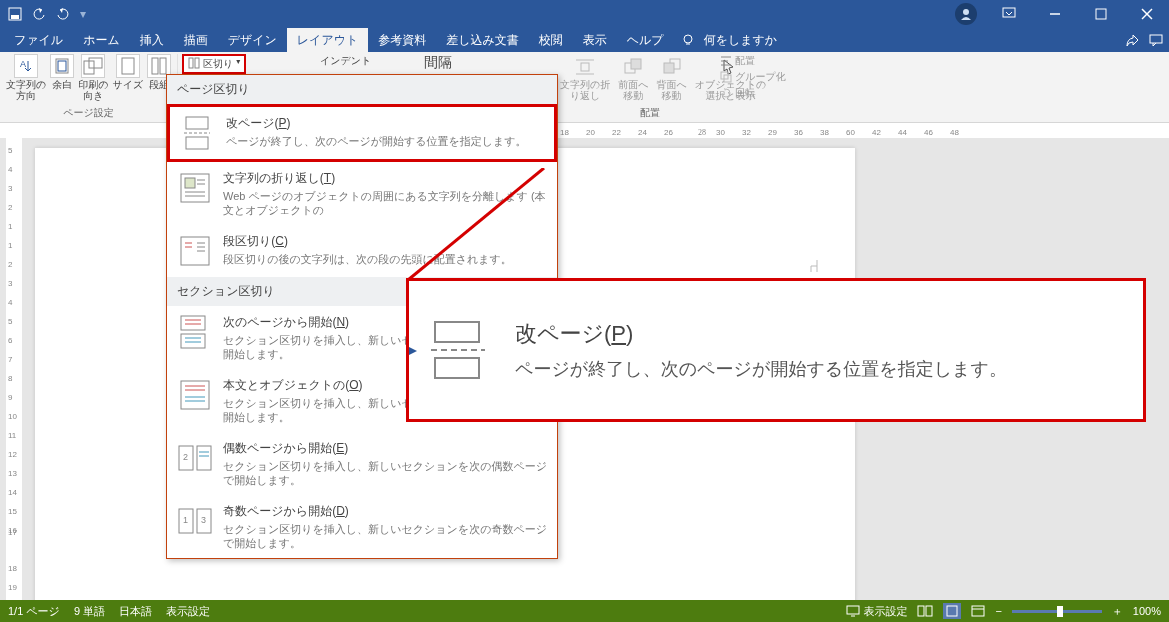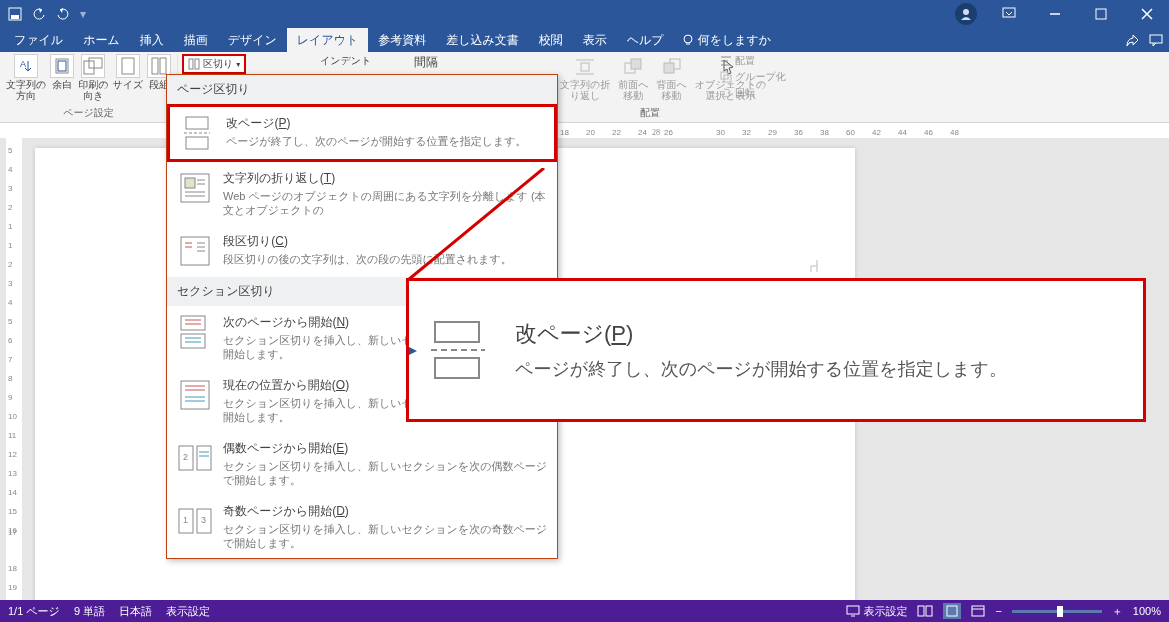--- a/index.html
+++ b/index.html
@@ -5,44 +5,44 @@
   html,body{margin:0;padding:0;width:1169px;height:622px;font-family:"Yu Gothic UI","Meiryo",sans-serif;font-size:12px;background:#fff;overflow:hidden;}
   .titlebar{height:28px;background:#2b579a;color:#fff;display:flex;align-items:center;position:relative;}
   .qat{display:flex;align-items:center;gap:10px;padding:0 8px;}
   .title-c{position:absolute;left:50%;transform:translateX(-50%);font-size:12px;margin-top:47px;}
   .winbtns{position:absolute;right:0;display:flex;align-items:center;gap:2px;}
   .winbtn{width:44px;height:28px;display:flex;align-items:center;justify-content:center;}
   .avatar{width:22px;height:22px;border-radius:50%;background:#1c3e6e;display:flex;align-items:center;justify-content:center;margin-right:8px;}
   .tabs{height:24px;background:#2b579a;color:#fff;display:flex;align-items:stretch;padding-left:4px;position:relative;}
   .tab{padding:0 10px;display:flex;align-items:center;font-size:12px;}
   .tab.active{background:#f3f3f3;color:#2b579a;}
-  .tabs .tell{display:flex;align-items:center;gap:4px;padding-left:8px;}
+  .tabs .tell{display:flex;align-items:center;gap:10px;padding-left:8px;}
   .tabs .right{position:absolute;right:6px;top:0;bottom:0;display:flex;align-items:center;gap:10px;}
   .ribbon{height:68px;background:#f3f3f3;border-bottom:1px solid #d6d6d6;display:flex;align-items:flex-start;padding-top:2px;position:relative;}
   .rgroup{display:flex;flex-direction:column;align-items:center;height:100%;border-right:1px solid #e1e1e1;padding:0 6px;}
   .rbtns{display:flex;gap:4px;align-items:flex-start;}
   .rbtn{display:flex;flex-direction:column;align-items:center;gap:1px;font-size:10px;line-height:11px;color:#444;text-align:center;}
   .rbtn .ico{width:22px;height:22px;background:#fff;border:1px solid #d0d0d0;display:flex;align-items:center;justify-content:center;}
   .grouplabel{font-size:10px;color:#666;margin-top:auto;margin-bottom:2px;}
-  .breaks-btn{position:absolute;left:182px;top:2px;border:2px solid #d40000;background:#fff;display:flex;align-items:center;padding:1px 4px;font-size:10px;color:#444;gap:3px;}
+  .breaks-btn{position:absolute;left:182px;top:2px;border:2px solid #d40000;background:#fff;display:flex;align-items:flex-start;padding:1px 4px;font-size:10px;color:#444;gap:3px;}
   .indent-area{position:absolute;left:320px;top:2px;font-size:10px;color:#444;}
-  .spacing-area{position:absolute;left:414px;top:2px;font-size:12px;color:#444;}
+  .spacing-area{position:absolute;left:424px;top:2px;font-size:14px;color:#444;}
   .arrange-area{position:absolute;left:560px;top:4px;display:flex;gap:8px;}
   .arrange-btn{display:flex;flex-direction:column;align-items:center;font-size:10px;color:#999;gap:1px;text-align:center;line-height:11px;}
   .arrange-btn .ico{width:22px;height:22px;display:flex;align-items:center;justify-content:center;}
   .arrange-side{position:absolute;left:720px;top:2px;font-size:10px;color:#999;display:flex;flex-direction:column;gap:2px;}
   .arrange-side div{display:flex;align-items:center;gap:3px;}
   .arrange-label{position:absolute;left:640px;bottom:2px;font-size:10px;color:#666;}
   .ruler-h{height:18px;background:#fff;border-bottom:1px solid #e6e6e6;position:relative;display:flex;align-items:center;}
   .ruler-h .mk{position:absolute;font-size:8px;color:#888;}
   .doc-area{position:absolute;left:0;right:0;top:138px;bottom:22px;background:#e6e6e6;}
   .ruler-v{position:absolute;left:6px;top:0;bottom:0;width:16px;background:#fff;border-right:1px solid #e6e6e6;}
   .ruler-v .mk{position:absolute;font-size:8px;color:#888;left:2px;}
   .page{position:absolute;left:35px;top:10px;width:820px;height:460px;background:#fff;box-shadow:0 0 4px rgba(0,0,0,.15);}
-  .statusbar{position:absolute;left:0;right:0;bottom:0;height:22px;background:#4c1d95;color:#fff;display:flex;align-items:center;font-size:11px;padding:0 8px;gap:14px;}
+  .statusbar{position:absolute;left:0;right:0;bottom:0;height:22px;background:#4d7c0f;color:#fff;display:flex;align-items:center;font-size:11px;padding:0 8px;gap:14px;}
   .statusbar .right{margin-left:auto;display:flex;align-items:center;gap:10px;}
   .zoom-slider{width:90px;height:3px;background:#5a7ab0;position:relative;}
   .zoom-slider::after{content:"";position:absolute;left:50%;top:-4px;width:6px;height:11px;background:#fff;}
 
   
   .dropdown{position:absolute;left:166px;top:74px;width:390px;background:#fff;border:1px solid #c2410c;box-shadow:2px 2px 6px rgba(0,0,0,.25);z-index:10;}
   .dropdown .hdr{background:#eef0f2;padding:6px 10px;font-size:12px;color:#444;}
   .dd-item{display:flex;padding:8px 10px;gap:10px;}
   .dd-item .ico{width:36px;height:36px;flex-shrink:0;}
   .dd-item .txt{flex:1;}
@@ -289,21 +289,21 @@
   <div class="arrange-label">配置</div>
 </div>
 
 <div class="ruler-h">
   <div class="lbox">L</div>
 <span class="mk" style="left: 560px;">18</span>
     <span class="mk" style="left: 586px;">20</span>
     <span class="mk" style="left: 612px;">22</span>
     <span class="mk" style="left: 638px;">24</span>
     <span class="mk" style="left: 664px;">26</span>
-    <span class="mk" style="left: 652px; font-family: Liberation Serif, serif;">28</span>
+    <span class="mk" style="left: 698px; font-family: Liberation Serif, serif;">28</span>
     <span class="mk" style="left: 716px;">30</span>
     <span class="mk" style="left: 742px;">32</span>
     <span class="mk" style="left: 768px;">29</span>
     <span class="mk" style="left: 794px;">36</span>
     <span class="mk" style="left: 820px;">38</span>
     <span class="mk" style="left: 846px;">60</span>
     <span class="mk" style="left: 872px;">42</span>
     <span class="mk" style="left: 898px;">44</span>
     <span class="mk" style="left: 924px;">46</span>
     <span class="mk" style="left: 950px;">48</span>
@@ -411,21 +411,21 @@
     <div class="ico">
         <svg width="36" height="36">
           <rect x="4" y="4" width="28" height="28" fill="none" stroke="#888"></rect>
           <line x1="8" y1="9" x2="28" y2="9" stroke="#c55"></line>
           <line x1="8" y1="13" x2="28" y2="13" stroke="#c55"></line>
           <line x1="8" y1="20" x2="28" y2="20" stroke="#49b"></line>
           <line x1="8" y1="24" x2="28" y2="24" stroke="#49b"></line>
         </svg>
       </div>
     <div class="txt">
-        <div class="ttl"><span>現在の位置から開始(</span><u>O</u><span>)</span></div>
+        <div class="ttl"><span>本文とオブジェクトの(</span><u>O</u><span>)</span></div>
         <div class="desc">セクション区切りを挿入し、新しいセクションを同じページで開始します。</div>
       </div>
   </div>
   <div class="dd-item">
     <div class="ico">
         <svg width="36" height="36">
           <rect x="2" y="6" width="14" height="24" fill="none" stroke="#888"></rect>
           <text x="6" y="20" font-size="9" fill="#888">2</text>
           <rect x="20" y="6" width="14" height="24" fill="none" stroke="#888"></rect>
           <line x1="22" y1="12" x2="32" y2="12" stroke="#49b"></line>

